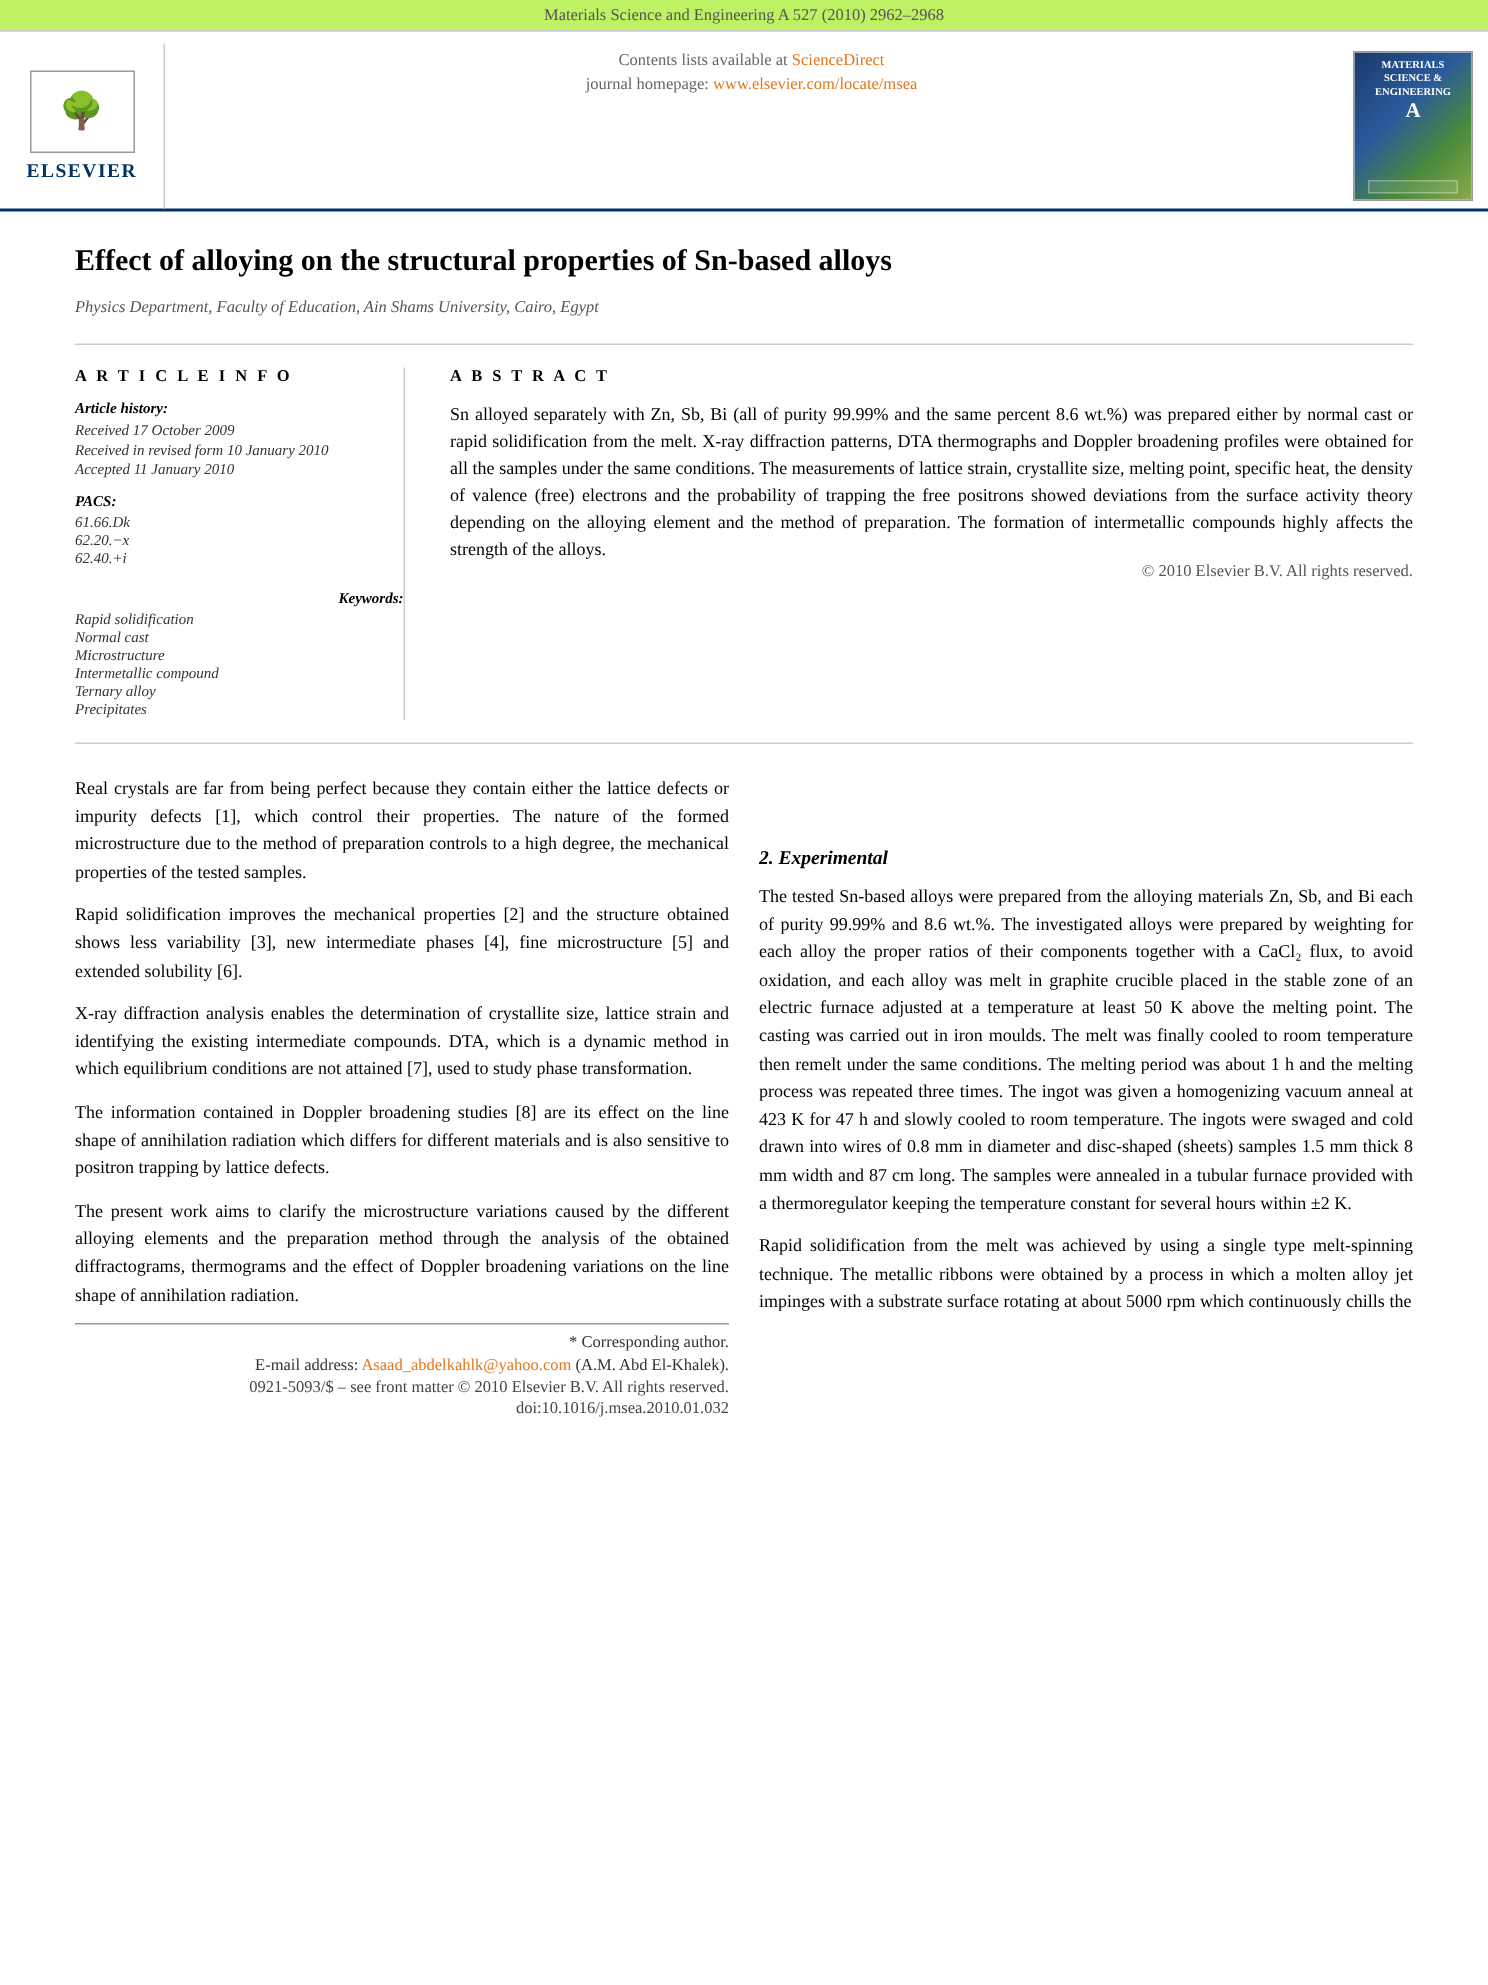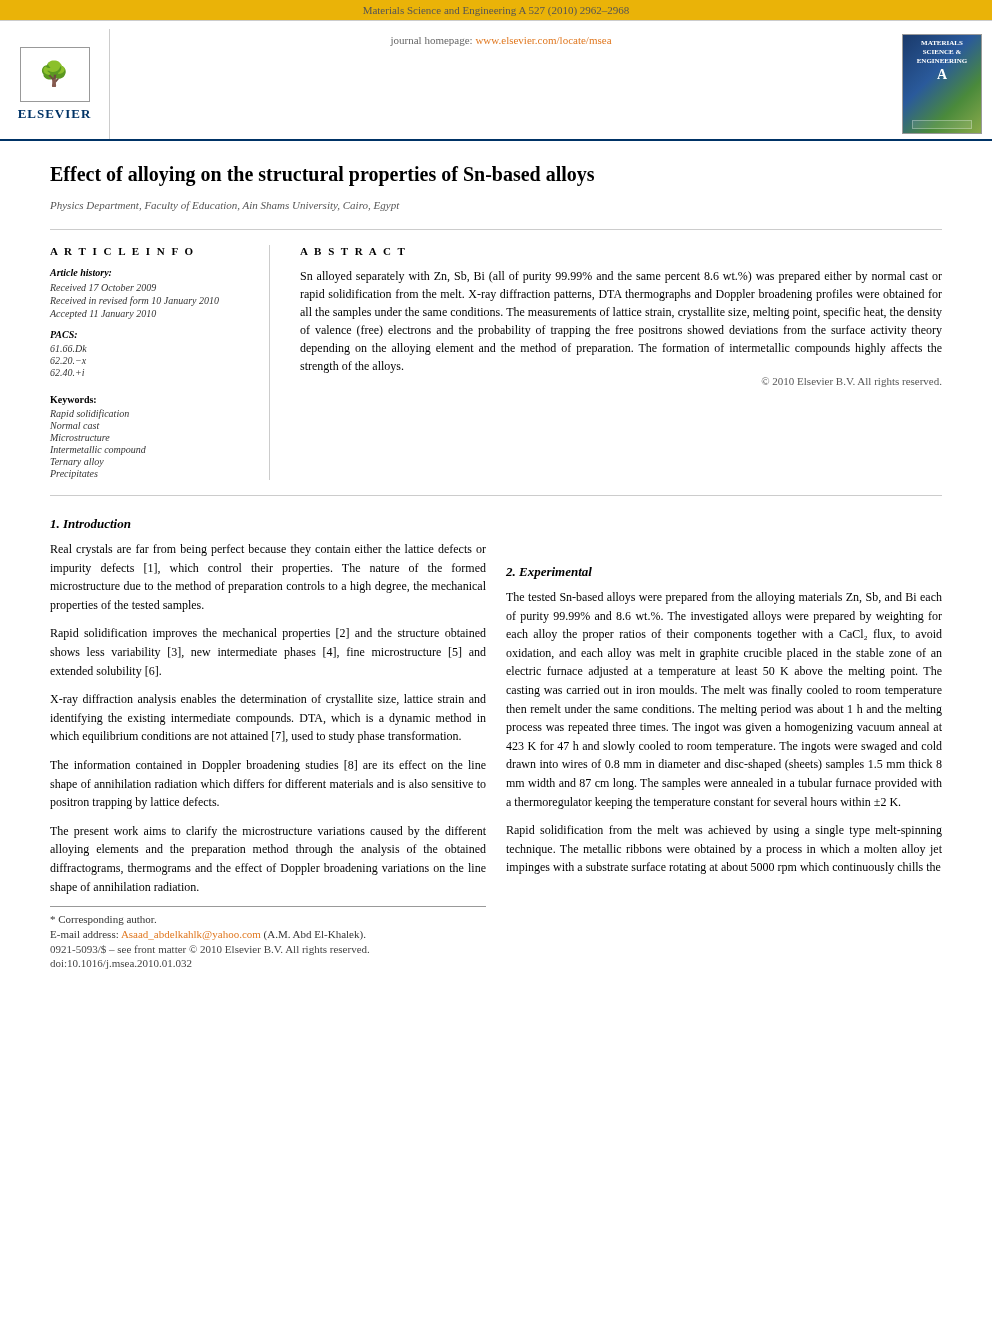--- a/index.html
+++ b/index.html
@@ -6,21 +6,21 @@
     body {
       background: #fff;
       font-family: 'Times New Roman', Times, serif;
       font-size: 13px;
       color: #000;
       width: 992px;
       min-height: 1323px;
     }
 
     .top-bar {
-      background: #eab308;
+      background: #bef264;
       text-align: center;
       font-size: 11px;
       color: #555;
       padding: 4px 0;
       border-bottom: 1px solid #ccc;
     }
 
     .journal-header {
       display: flex;
       align-items: stretch;
@@ -205,22 +205,24 @@
     .pacs-item {
       font-size: 10px;
       font-style: italic;
       color: #333;
       margin-bottom: 1px;
     }
 
     .keywords-label {
       font-size: 10px;
       font-weight: bold;
+      font-style: italic;
       margin-top: 16px;
       margin-bottom: 3px;
+      text-align: right;
     }
 
     .keyword-item {
       font-size: 10px;
       font-style: italic;
       color: #333;
       margin-bottom: 1px;
     }
 
     .abstract-text {
@@ -266,20 +268,21 @@
       text-align: justify;
       margin-bottom: 10px;
     }
 
     .footnote-area {
       border-top: 1px solid #999;
       margin-top: 2px;
       padding-top: 6px;
       font-size: 11px;
       color: #333;
+      text-align: right;
     }
 
     .footnote-item {
       font-size: 11px;
       margin-bottom: 3px;
     }
 
     .doi-line {
       font-size: 11px;
       color: #444;
@@ -296,20 +299,24 @@
 <div class="journal-header">
 
   <div class="elsevier-logo">
     <div class="logo-box">
       <span class="logo-tree">🌳</span>
     </div>
     <div class="elsevier-text">ELSEVIER</div>
   </div>
 
   <div class="journal-title-center">
+    <div class="sciencedirect-link">
+      <span>Contents lists available at </span>
+      <a href="#" style="color:#e07820;">ScienceDirect</a>
+    </div>
     <div class="journal-homepage">
       <span>journal homepage: </span>
       <a href="#" style="color:#e07820;">www.elsevier.com/locate/msea</a>
     </div>
   </div>
 
   <div class="journal-cover">
     <div class="journal-cover-img">
       <div style="font-size:7px;font-weight:bold;text-align:center;line-height:1.3;">
         <div>MATERIALS</div>
@@ -357,21 +364,20 @@
       <div class="section-label">A B S T R A C T</div>
       <div class="abstract-text">Sn alloyed separately with Zn, Sb, Bi (all of purity 99.99% and the same percent 8.6 wt.%) was prepared either by normal cast or rapid solidification from the melt. X-ray diffraction patterns, DTA thermographs and Doppler broadening profiles were obtained for all the samples under the same conditions. The measurements of lattice strain, crystallite size, melting point, specific heat, the density of valence (free) electrons and the probability of trapping the free positrons showed deviations from the surface activity theory depending on the alloying element and the method of preparation. The formation of intermetallic compounds highly affects the strength of the alloys.</div>
       <div class="copyright-line">© 2010 Elsevier B.V. All rights reserved.</div>
     </div>
 
   </div>
 
   <div class="article-body">
 
     <div class="body-left">
-      <div class="section-title">1.  Introduction</div>
 
       <div class="body-text">Real crystals are far from being perfect because they contain either the lattice defects or impurity defects [1], which control their properties. The nature of the formed microstructure due to the method of preparation controls to a high degree, the mechanical properties of the tested samples.</div>
       <div class="body-text">Rapid solidification improves the mechanical properties [2] and the structure obtained shows less variability [3], new intermediate phases [4], fine microstructure [5] and extended solubility [6].</div>
       <div class="body-text">X-ray diffraction analysis enables the determination of crystallite size, lattice strain and identifying the existing intermediate compounds. DTA, which is a dynamic method in which equilibrium conditions are not attained [7], used to study phase transformation.</div>
       <div class="body-text">The information contained in Doppler broadening studies [8] are its effect on the line shape of annihilation radiation which differs for different materials and is also sensitive to positron trapping by lattice defects.</div>
       <div class="body-text">The present work aims to clarify the microstructure variations caused by the different alloying elements and the preparation method through the analysis of the obtained diffractograms, thermograms and the effect of Doppler broadening variations on the line shape of annihilation radiation.</div>
 
       <div class="footnote-area">
         <div class="footnote-item">* Corresponding author.</div>
         <div class="footnote-item">

